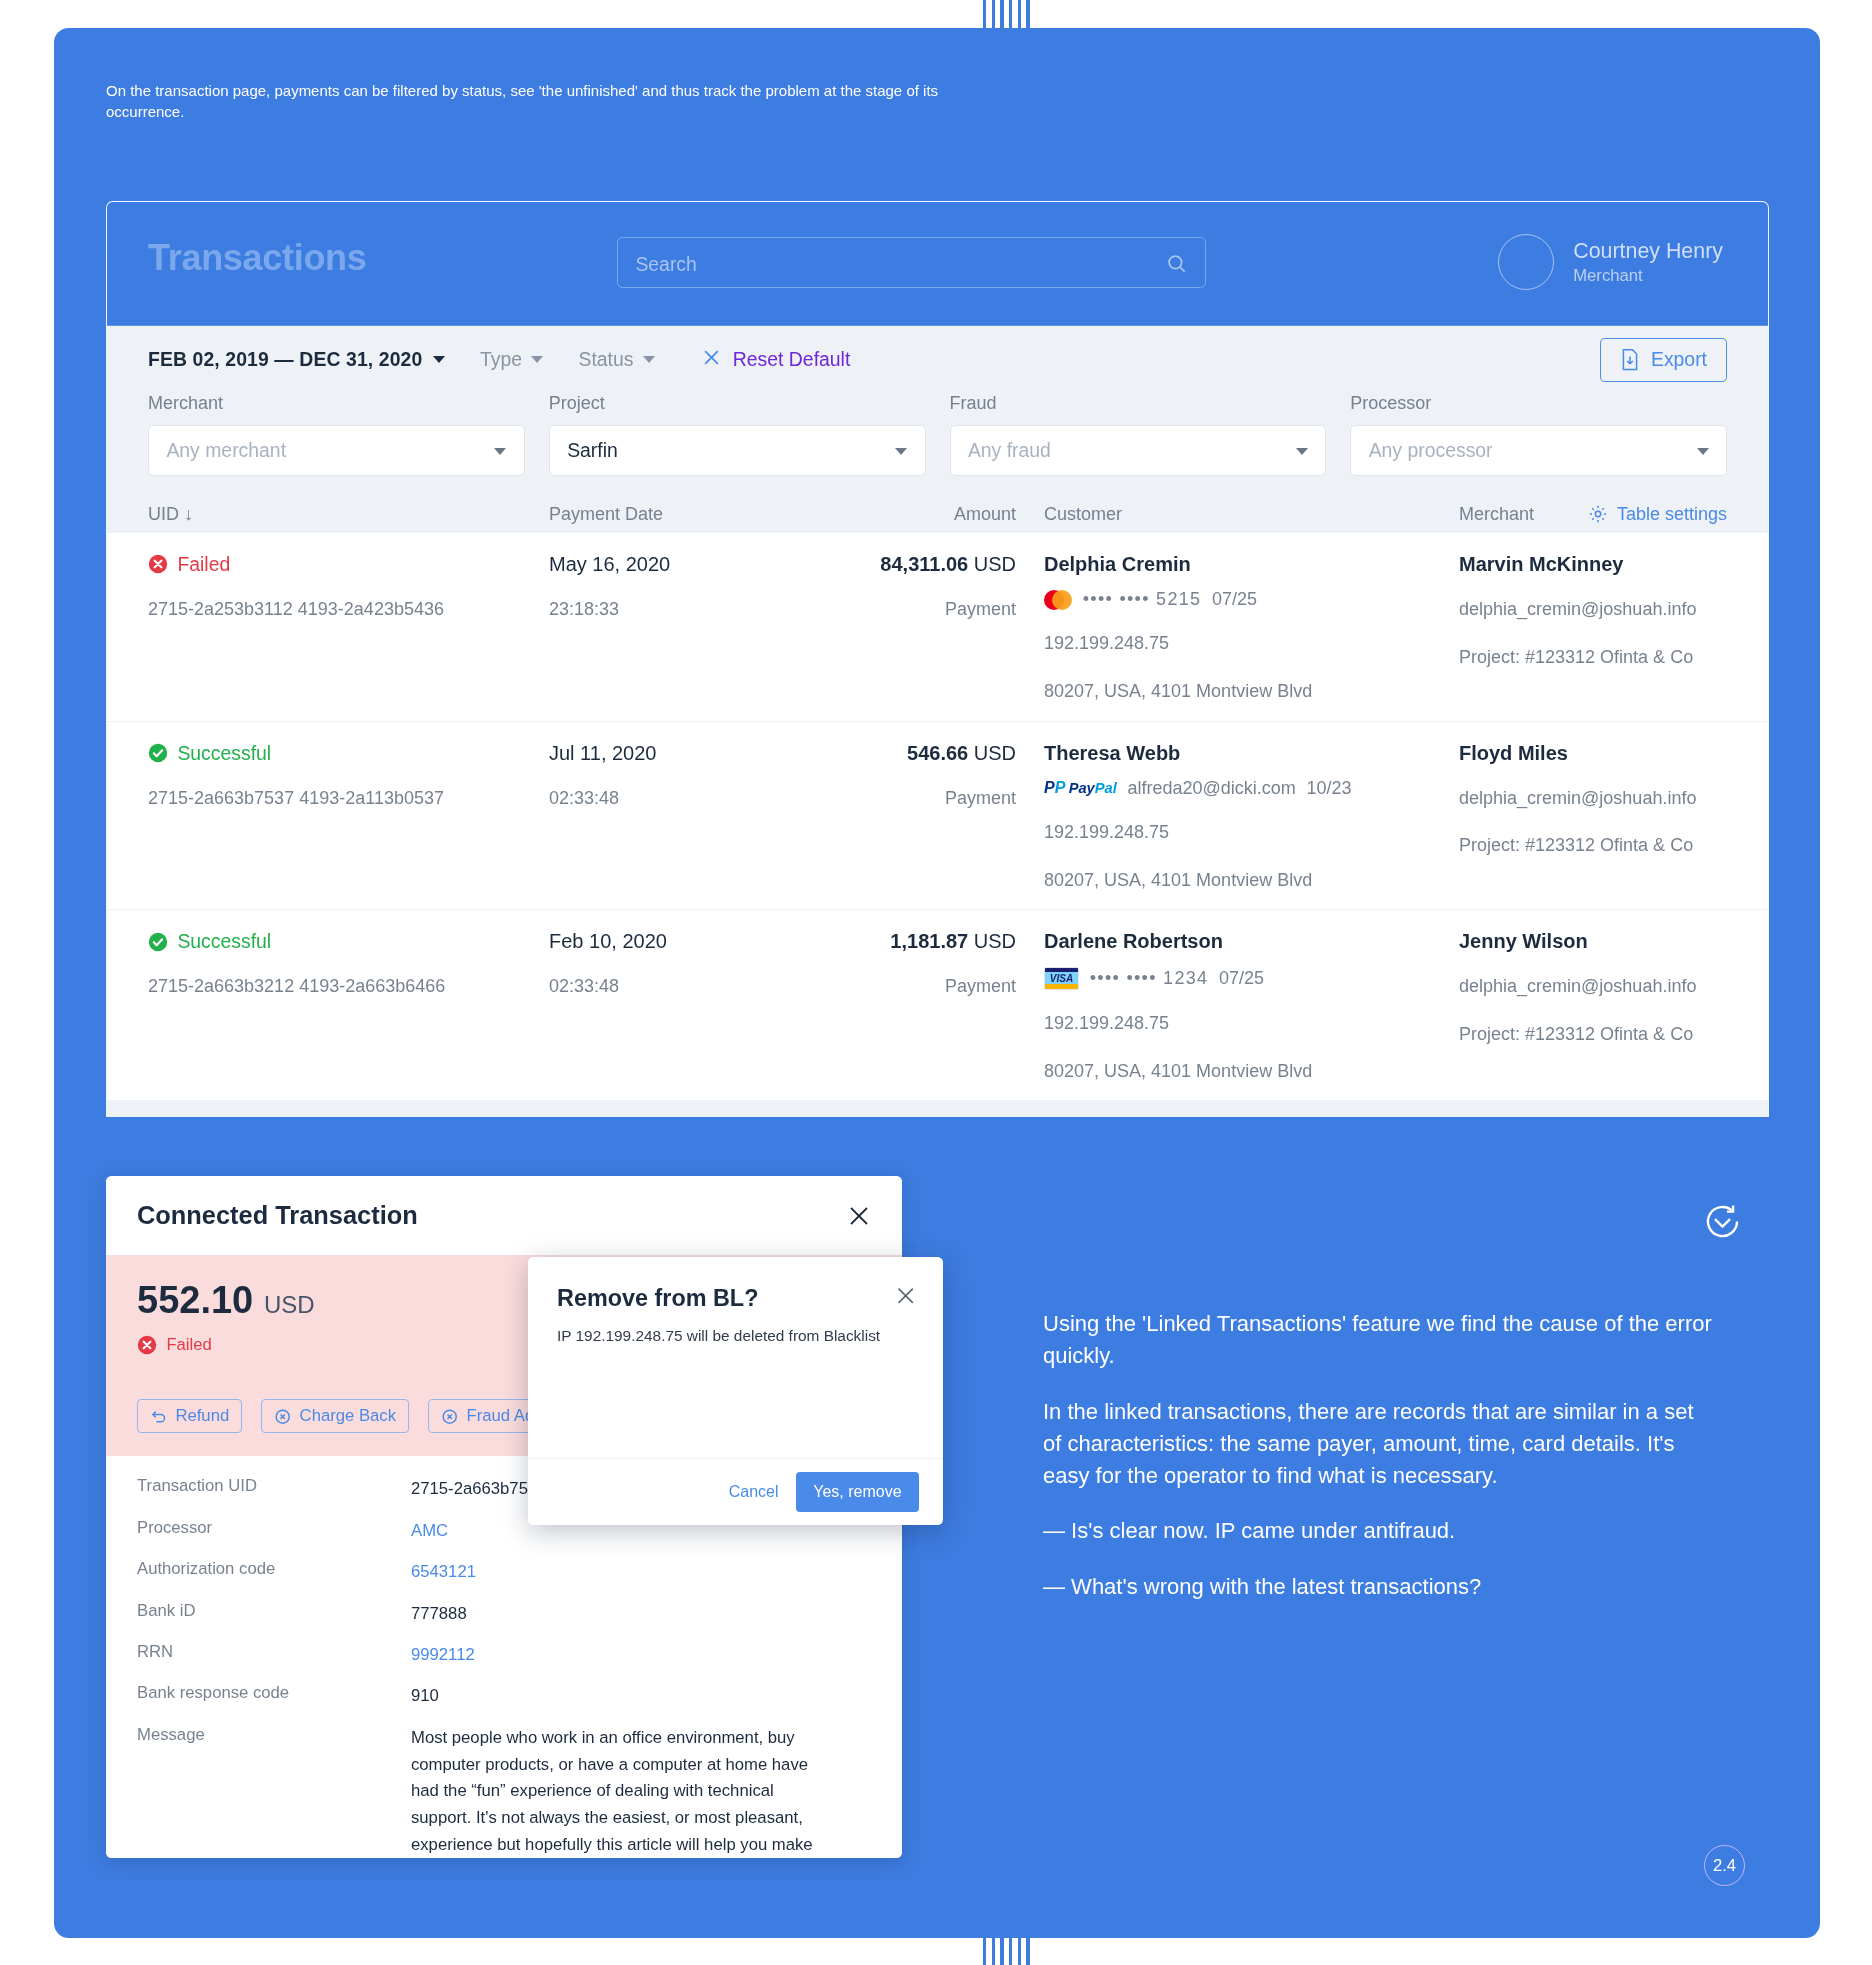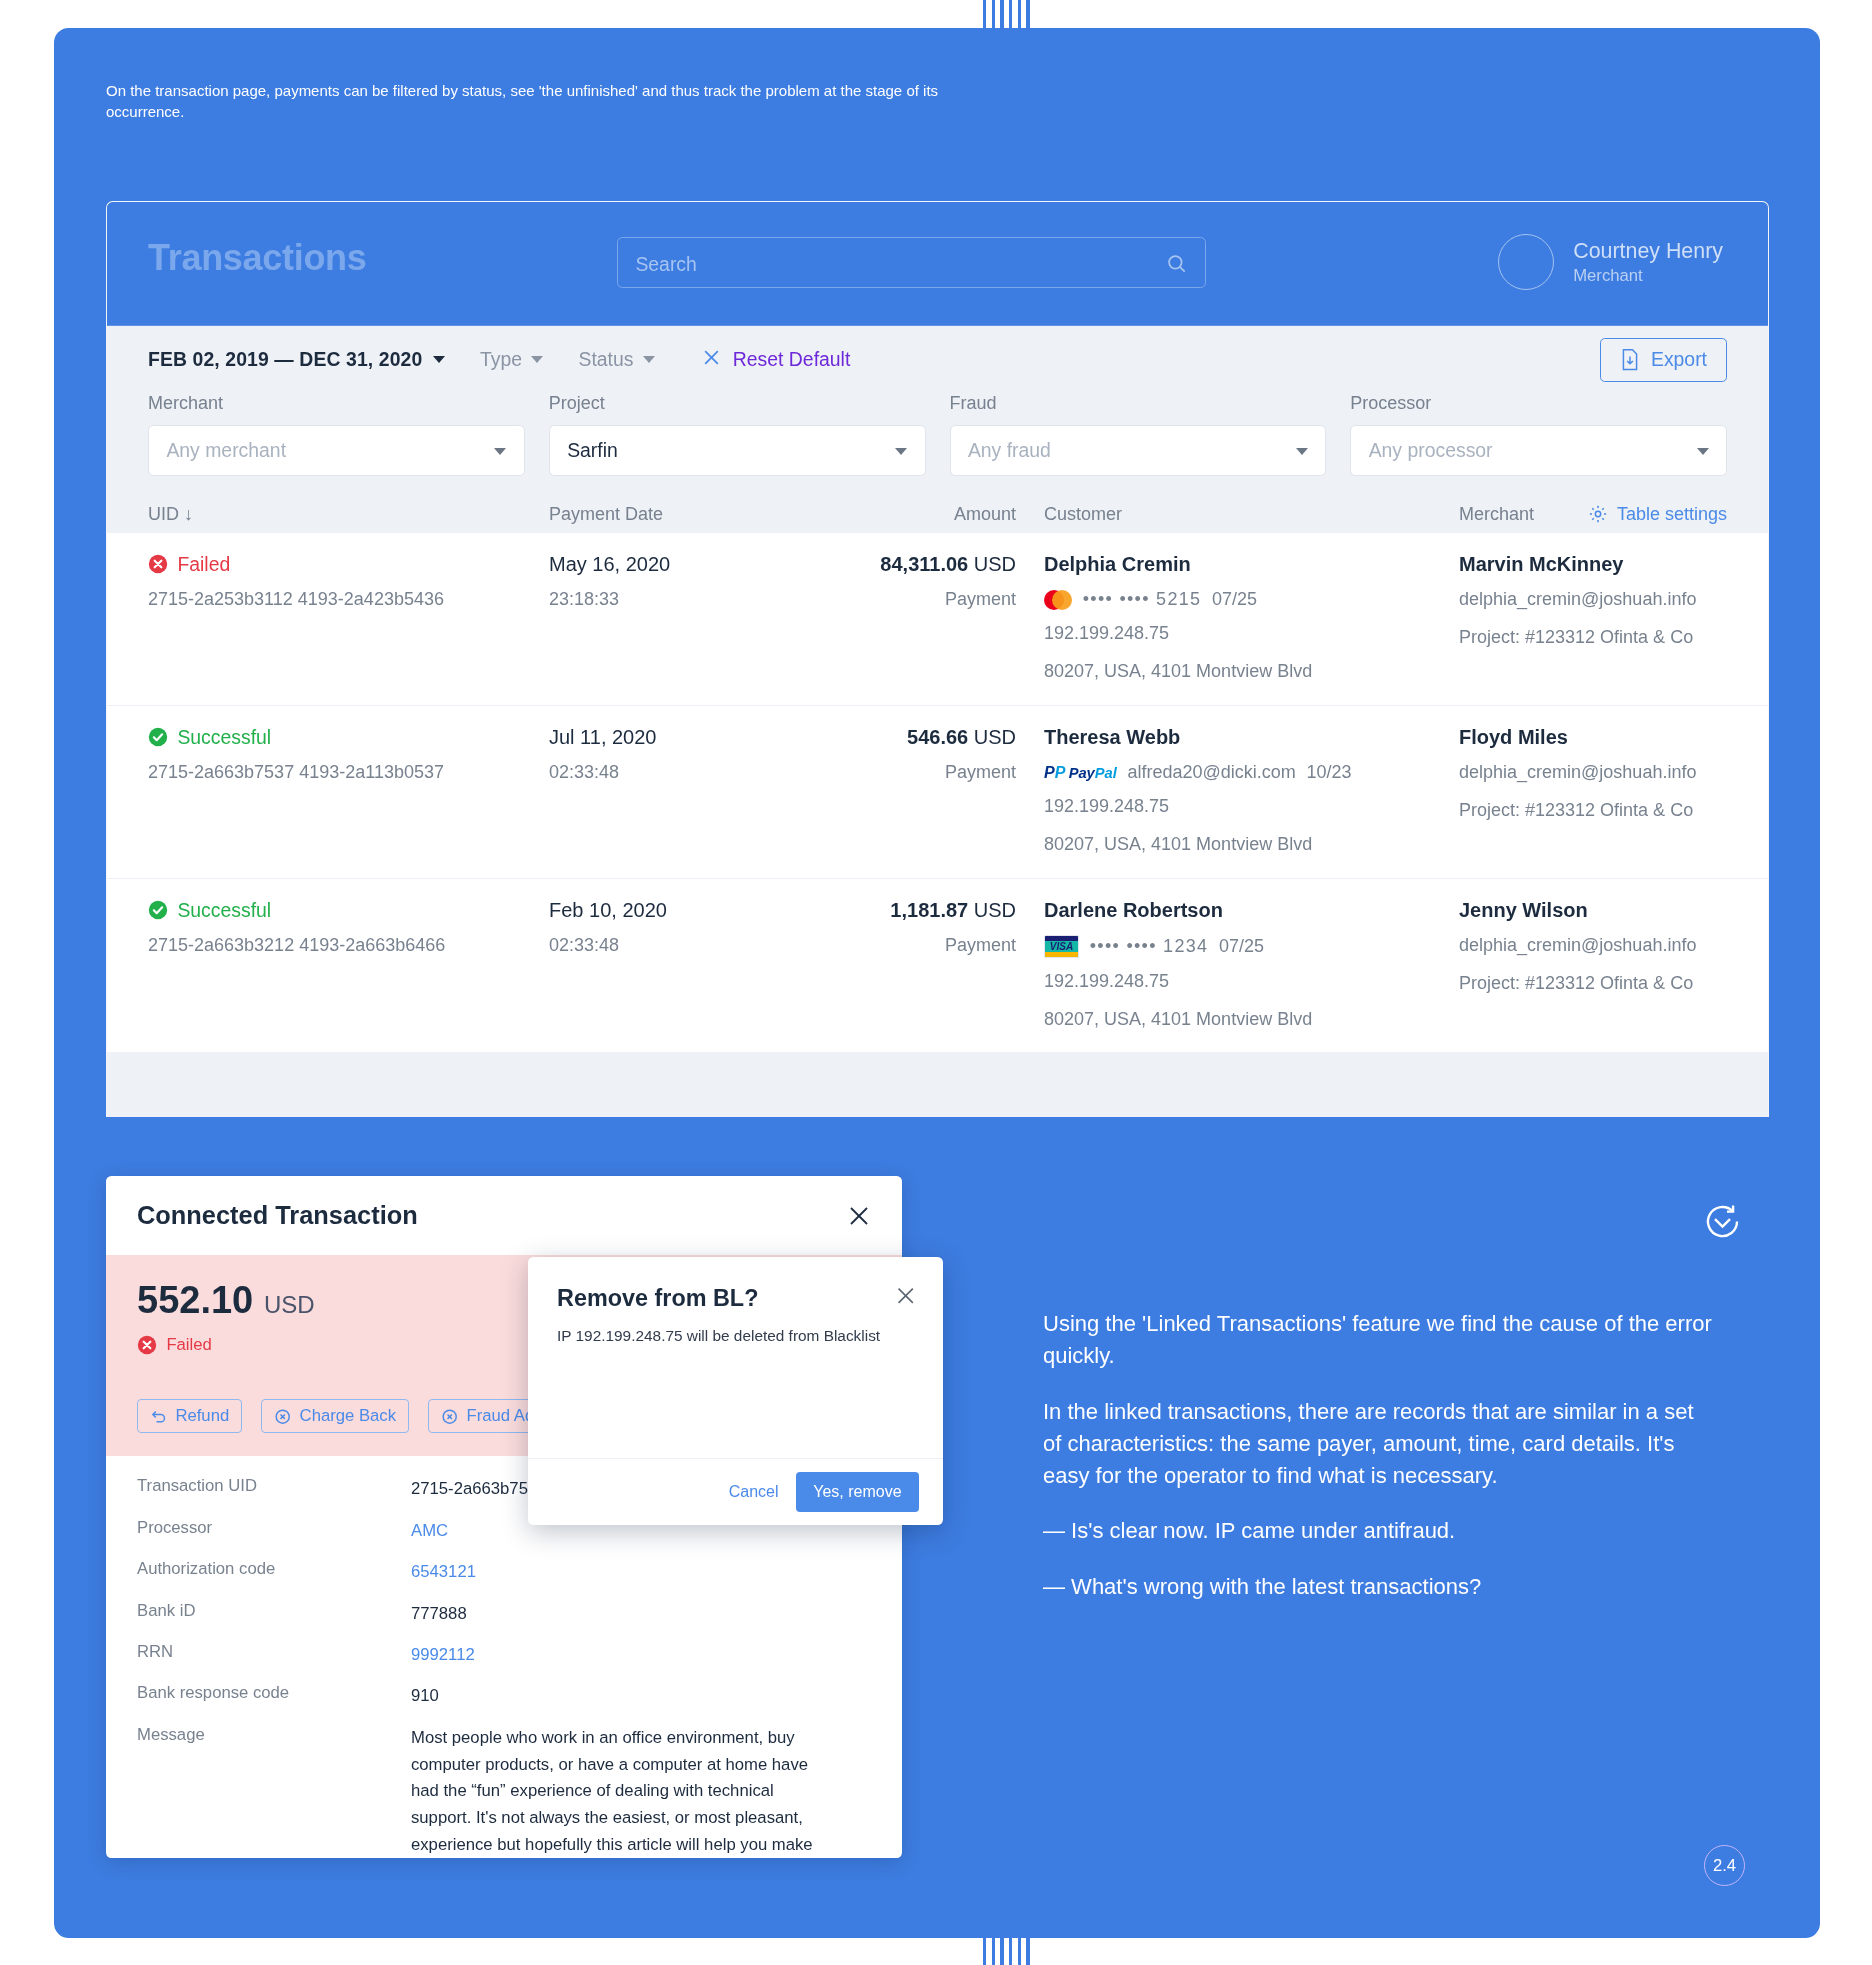--- a/index.html
+++ b/index.html
@@ -177,35 +177,35 @@
   .c-uid { width: 401px; }
   .c-date { width: 254px; }
   .c-amount { width: 241px; text-align: right; padding-right: 28px;}
   .c-cust { width: 415px; }
   .c-merch { flex: 1; }
 
   .status { display: flex; align-items: center; gap: 9.4px; font-size: 19.4px; }
   .status.failed { color: #e63946; }
   .status.ok { color: #22b04b; }
   .st-dot { width: 20px; height: 20px; }
-  .sub { font-size: 18px; color: #78828f; margin-top: 10px; line-height: 1.55; }
+  .sub { font-size: 18px; color: #78828f; margin-top: 20px; line-height: 1.55; }
   .primary { font-size: 20px; color: #1d2b3f; font-weight: 400; }
   .primary.b { font-weight: 700; }
   .amount { font-size: 20px; color: #1d2b3f; font-weight: 700; }
   .amount .cur { font-weight: 400; }
   .cardline { display: flex; align-items: center; gap: 10.7px; margin-top: 13.4px; font-size: 18px; color: #78828f; }
   .dots { letter-spacing: 1.3px; }
 
   
   .mc { position: relative; width: 28px; height: 20px; }
   .mc i { position: absolute; top: 0; width: 20px; height: 20px; border-radius: 50%; display:block; }
   .mc i.r { left: 0; background: #eb001b; }
   .mc i.o { left: 8px; background: #f79e1b; opacity: .92; }
   .visa {
-    width: 35px; height: 23px; background: #14b8a6;
+    width: 35px; height: 23px; background: #7dd3fc;
     border: 0.7px solid #e2e6ec; border-radius: 2px;
     position: relative; overflow: hidden; padding-left: 28px;
   }
   .visa .top { position: absolute; top: 0; left: 0; right: 0; height: 4.7px; background: #1a1f71; }
   .visa .bot { position: absolute; bottom: 0; left: 0; right: 0; height: 4.7px; background: #f7b600; }
   .visa .txt { position: absolute; top: 5.4px; left: 0; right: 0; text-align: center; font-size: 10px; font-weight: 700; font-style: italic; color: #1a1f71; }
   .pp { display: flex; align-items: center; gap: 3.3px; }
   .pp .pmark { font-size: 16px; font-weight: 700; color: #003087; font-style: italic; }
   .pp .pmark span { color: #009cde; }
 

